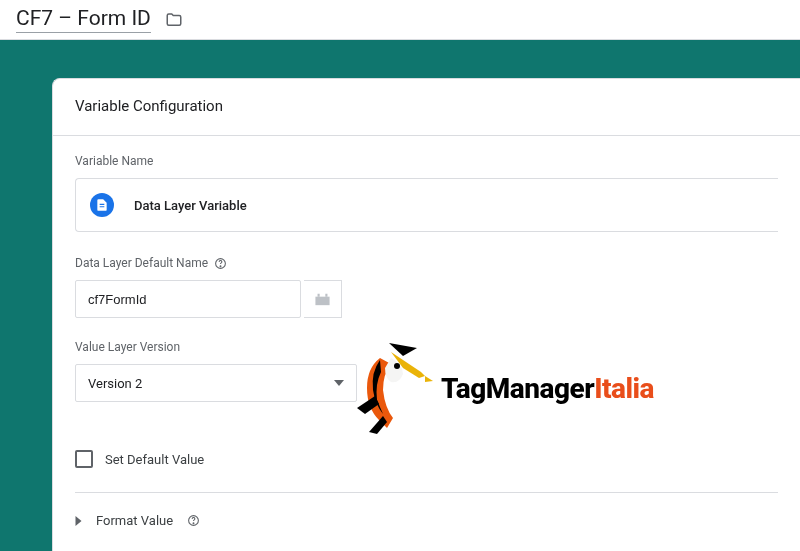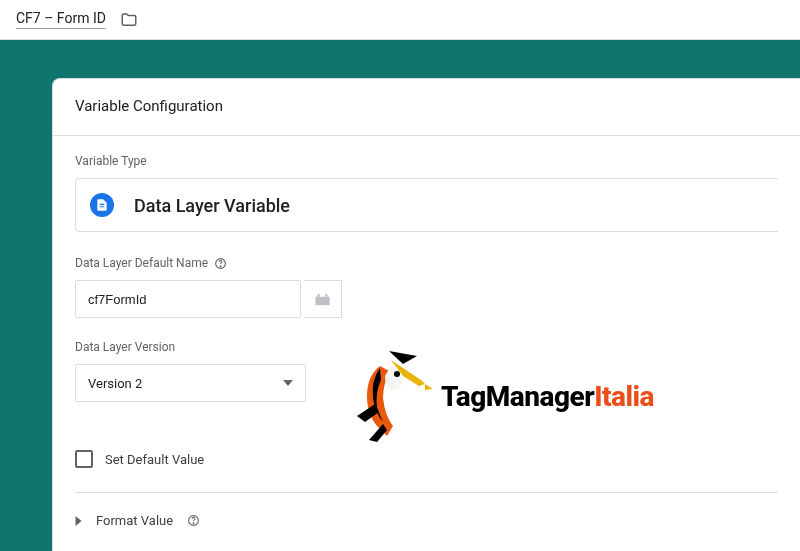--- a/index.html
+++ b/index.html
@@ -16,21 +16,21 @@
     padding: 8px 16px;
     border-bottom: 1px solid #dadce0;
     height: 40px;
   }
   .title-edit {
     display: flex;
     align-items: center;
     gap: 14px;
   }
   .title-text {
-    font-size: 14px;
+    font-size: 21px;
     color: #202124;
     border-bottom: 1px solid #9aa0a6;
     padding-bottom: 2px;
   }
   .folder-icon {
     color: #5f6368;
     display: inline-flex;
   }
   .workspace {
     background: #0f766e;
@@ -82,21 +82,21 @@
   .vt-icon {
     width: 24px;
     height: 24px;
     background: #1a73e8;
     border-radius: 50%;
     display: flex;
     align-items: center;
     justify-content: center;
   }
   .vt-label {
-    font-size: 18px;
+    font-size: 13px;
     font-weight: 500;
     color: #202124;
   }
   .input-row {
     display: flex;
     gap: 3px;
     margin-bottom: 22px;
   }
   .text-input {
     border: 1px solid #dadce0;
@@ -114,21 +114,21 @@
     width: 38px;
     height: 38px;
     display: flex;
     align-items: center;
     justify-content: center;
     background: #fff;
   }
   .select {
     border: 1px solid #dadce0;
     border-radius: 2px;
-    width: 231px;
+    width: 282px;
     height: 38px;
     padding: 0 12px;
     display: flex;
     align-items: center;
     justify-content: space-between;
     font-size: 13px;
     color: #202124;
     margin-bottom: 24px;
   }
   .chevron-down { color: #5f6368; display: inline-flex; }
@@ -148,21 +148,21 @@
   }
   .expand-row {
     display: flex;
     align-items: center;
     gap: 14px;
     padding: 20px 0 40px;
   }
   .chevron-right { color: #5f6368; display: inline-flex; }
   .watermark {
     position: absolute;
-    top: 210px;
+    top: 202px;
     left: 294px;
     display: flex;
     align-items: center;
     gap: 8px;
   }
   .logo-svg { width: 86px; height: 100px; }
   .logo-text { font-weight: 800; font-size: 28px; color: #000; white-space: nowrap; letter-spacing: -.5px;}
   .logo-accent { color: #e94e1b; }
 </style>
 </head>
@@ -177,21 +177,21 @@
         </svg>
     </span>
   </div>
 </div>
 
 <div class="workspace">
   <div class="card">
     <div class="card-hd">Variable Configuration</div>
     <div class="card-body">
 
-      <div class="field-label">Variable Type</div>
+      <div class="field-label">Variable Name</div>
       <div class="vt-box">
         <span class="vt-icon">
           <svg width="14" height="14" viewBox="0 0 24 24" fill="#fff">
               <path d="M14 2H6a2 2 0 0 0-2 2v16a2 2 0 0 0 2 2h12a2 2 0 0 0 2-2V8l-6-6zM8 14h8v2H8v-2zm0-4h8v2H8v-2z"></path>
             </svg>
         </span>
         <span class="vt-label">Data Layer Variable</span>
       </div>
 
       <div class="field-label">
@@ -207,21 +207,21 @@
       <div class="input-row">
         <input class="text-input" value="cf7FormId" style="">
         <div class="glue-btn">
           <svg width="17" height="15" viewBox="0 0 24 20" fill="#bdc1c6">
               <path d="M2 6h20v12H2z"></path>
               <path d="M5 2h3v4H5zM16 2h3v4h-3z"></path>
             </svg>
         </div>
       </div>
 
-      <div class="field-label">Data Layer Version</div>
+      <div class="field-label">Value Layer Version</div>
       <div class="select">
         <span>Version 2</span>
         <span class="chevron-down">
           <svg width="10" height="6" viewBox="0 0 10 6" fill="currentColor">
               <path d="M0 0l5 6 5-6z"></path>
             </svg>
         </span>
       </div>
 
       <div class="checkbox-row">

